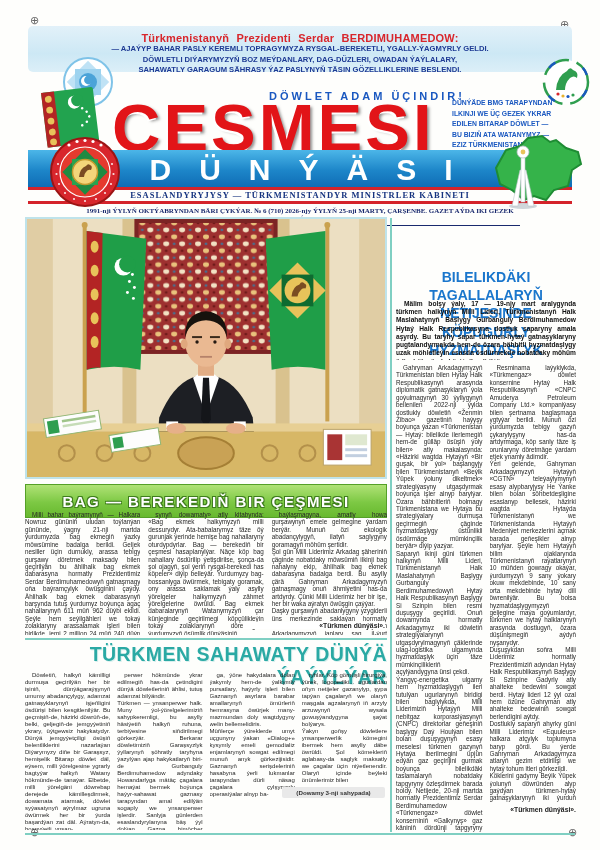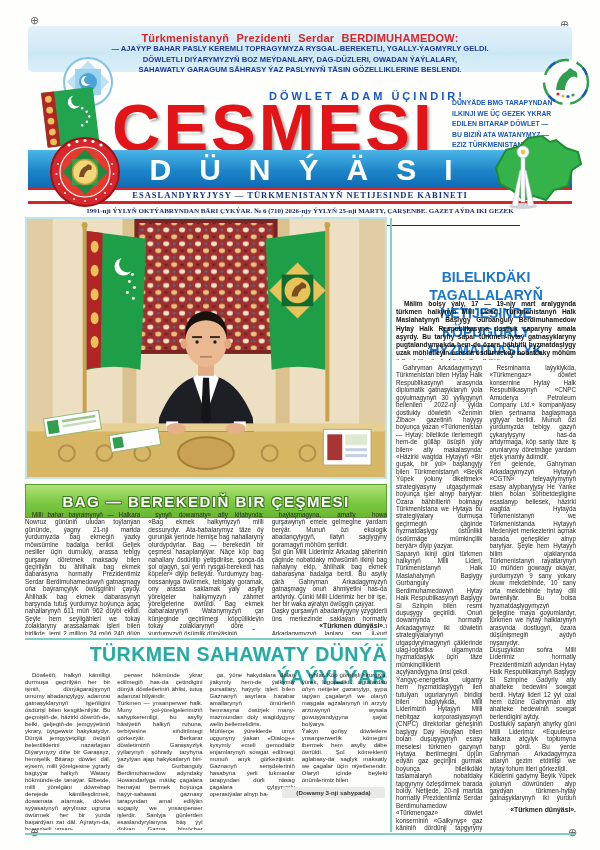--- a/index.html
+++ b/index.html
@@ -122,21 +122,21 @@
   <div class="r-slogan">
     <div>DÜNÝÄDE BMG TARAPYNDAN</div>
     <div>ILKINJI WE ÜÇ GEZEK YKRAR</div>
     <div>EDILEN BITARAP DÖWLET —</div>
     <div>BU BIZIŇ ATA WATANYMYZ —</div>
     <div>EZIZ TÜRKMENISTANDYR!</div>
   </div>
   <div class="blue-band"></div>
   <div class="subtitle">DÜNÝÄSI</div>
   <div class="stripe-red1"></div>
-  <div class="founder">ESASLANDYRYJYSY — TÜRKMENISTANYŇ NETIJESINDE KABINETI</div>
+  <div class="founder">ESASLANDYRYJYSY — TÜRKMENISTANDYR MINISTRLER KABINETI</div>
   <div class="stripe-red2"></div>
   <div class="dateline">1991-nji ÝYLYŇ OKTÝABRYNDAN BÄRI ÇYKÝAR.      № 6 (710)   2026-njy ÝYLYŇ 25-nji MARTY, ÇARŞENBE.      GAZET AÝDA IKI GEZEK ÇYKÝAR.</div>
 
   <span class="seal-art">
     <svg viewBox="0 0 106 122" width="106" height="122">
       <g transform="rotate(-7 40 30)">
         <rect x="16" y="4" width="52" height="55" rx="2" fill="#22a34f"></rect>
         <rect x="16" y="4" width="13" height="55" fill="#b32424"></rect>
         <circle cx="22.5" cy="11" r="3.4" fill="#e8c35a"></circle>
           <circle cx="22.5" cy="22" r="3.4" fill="#e8c35a"></circle>

